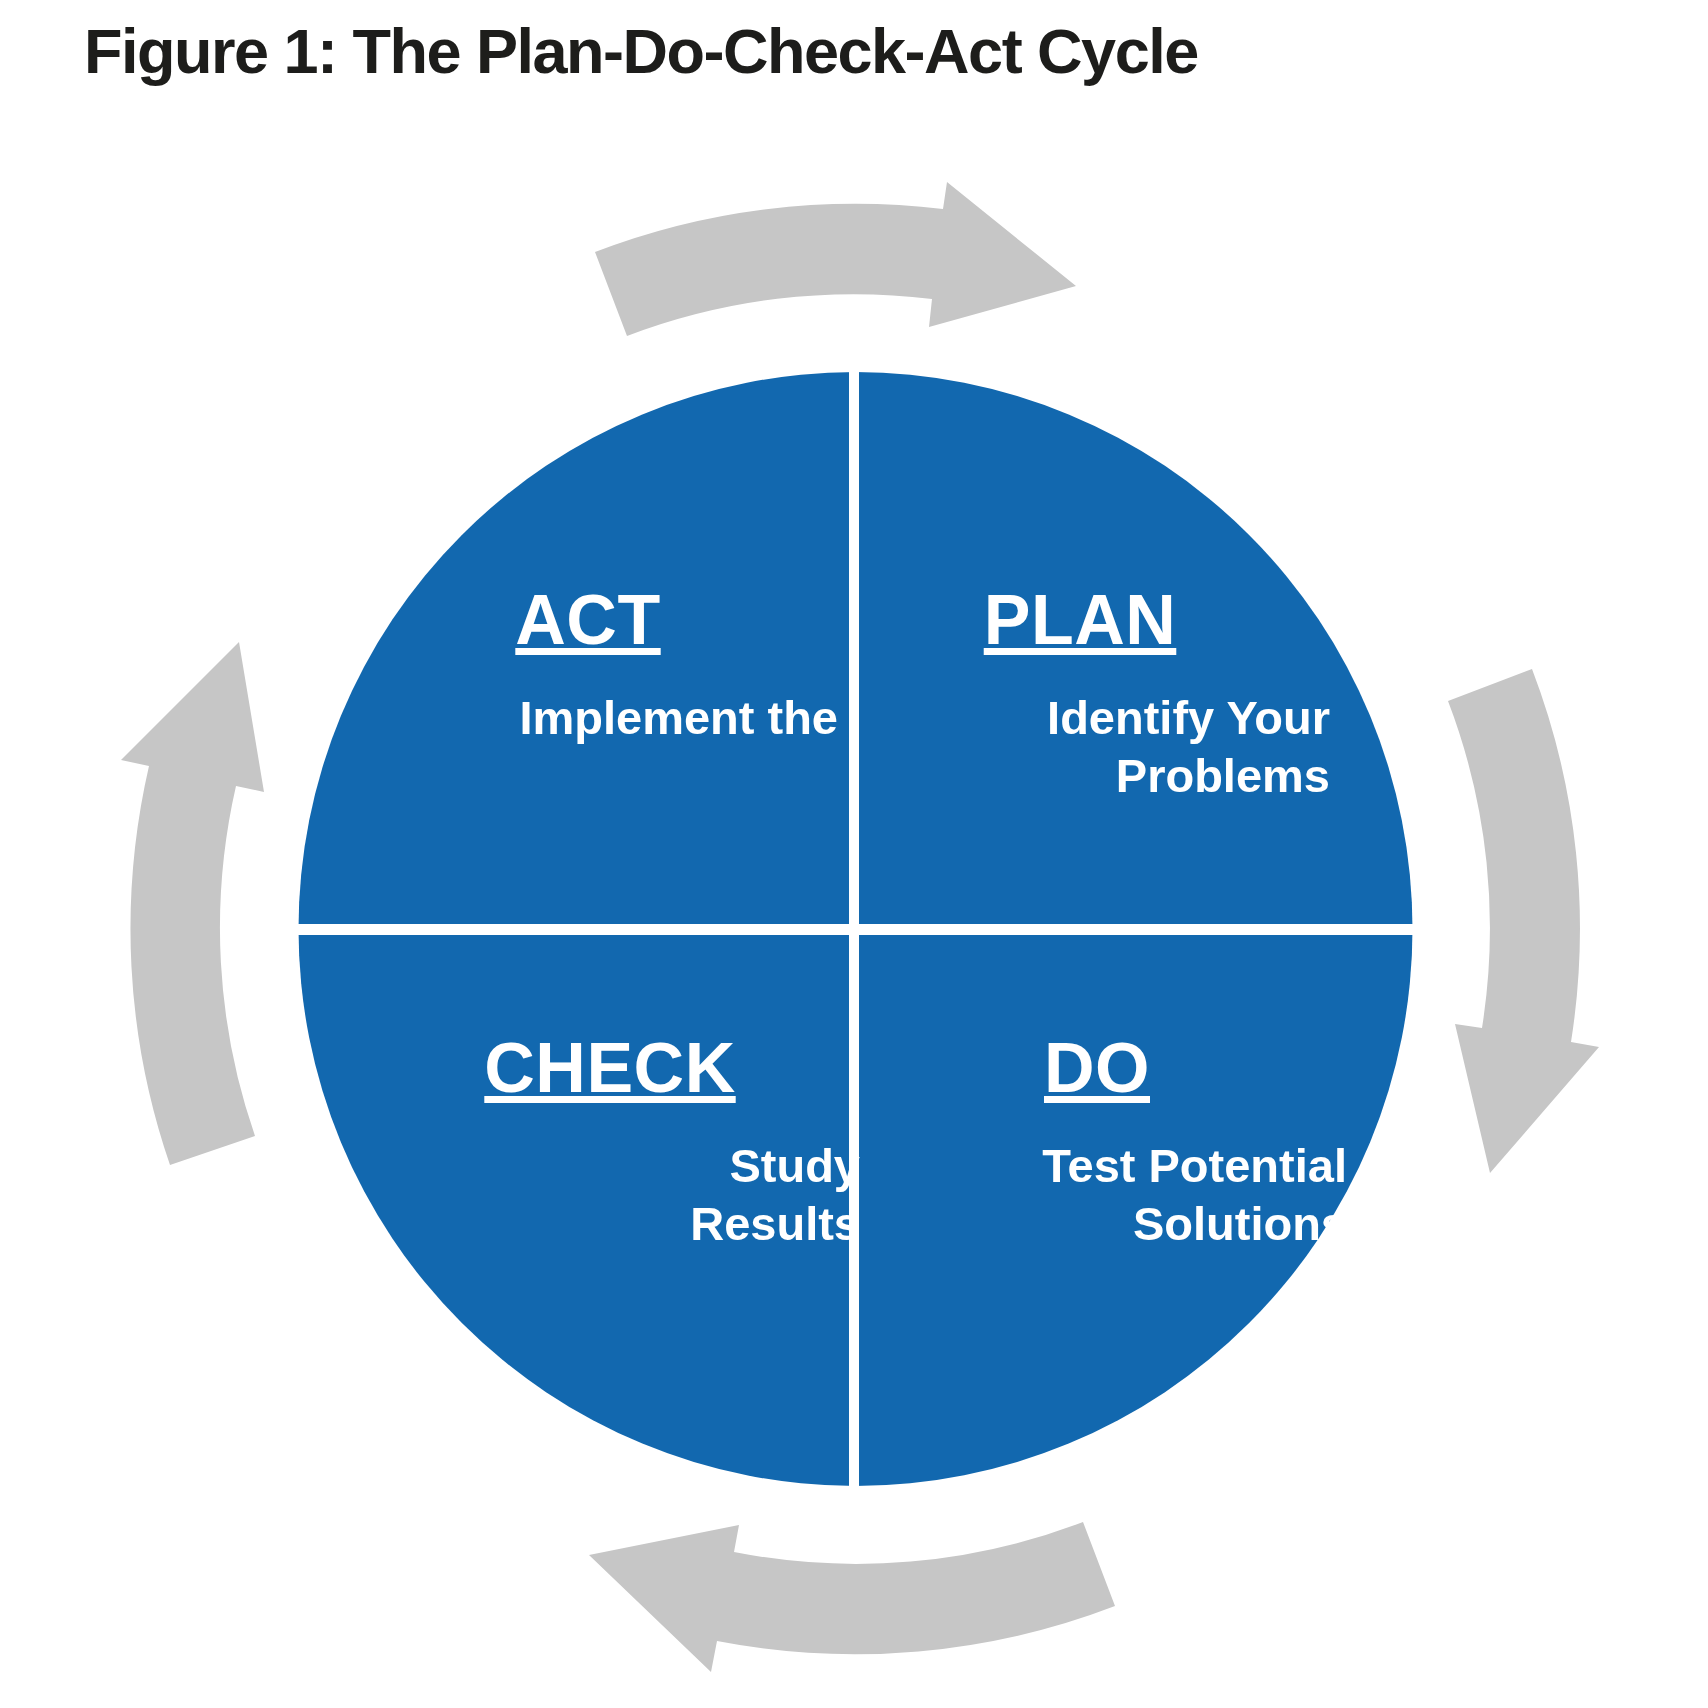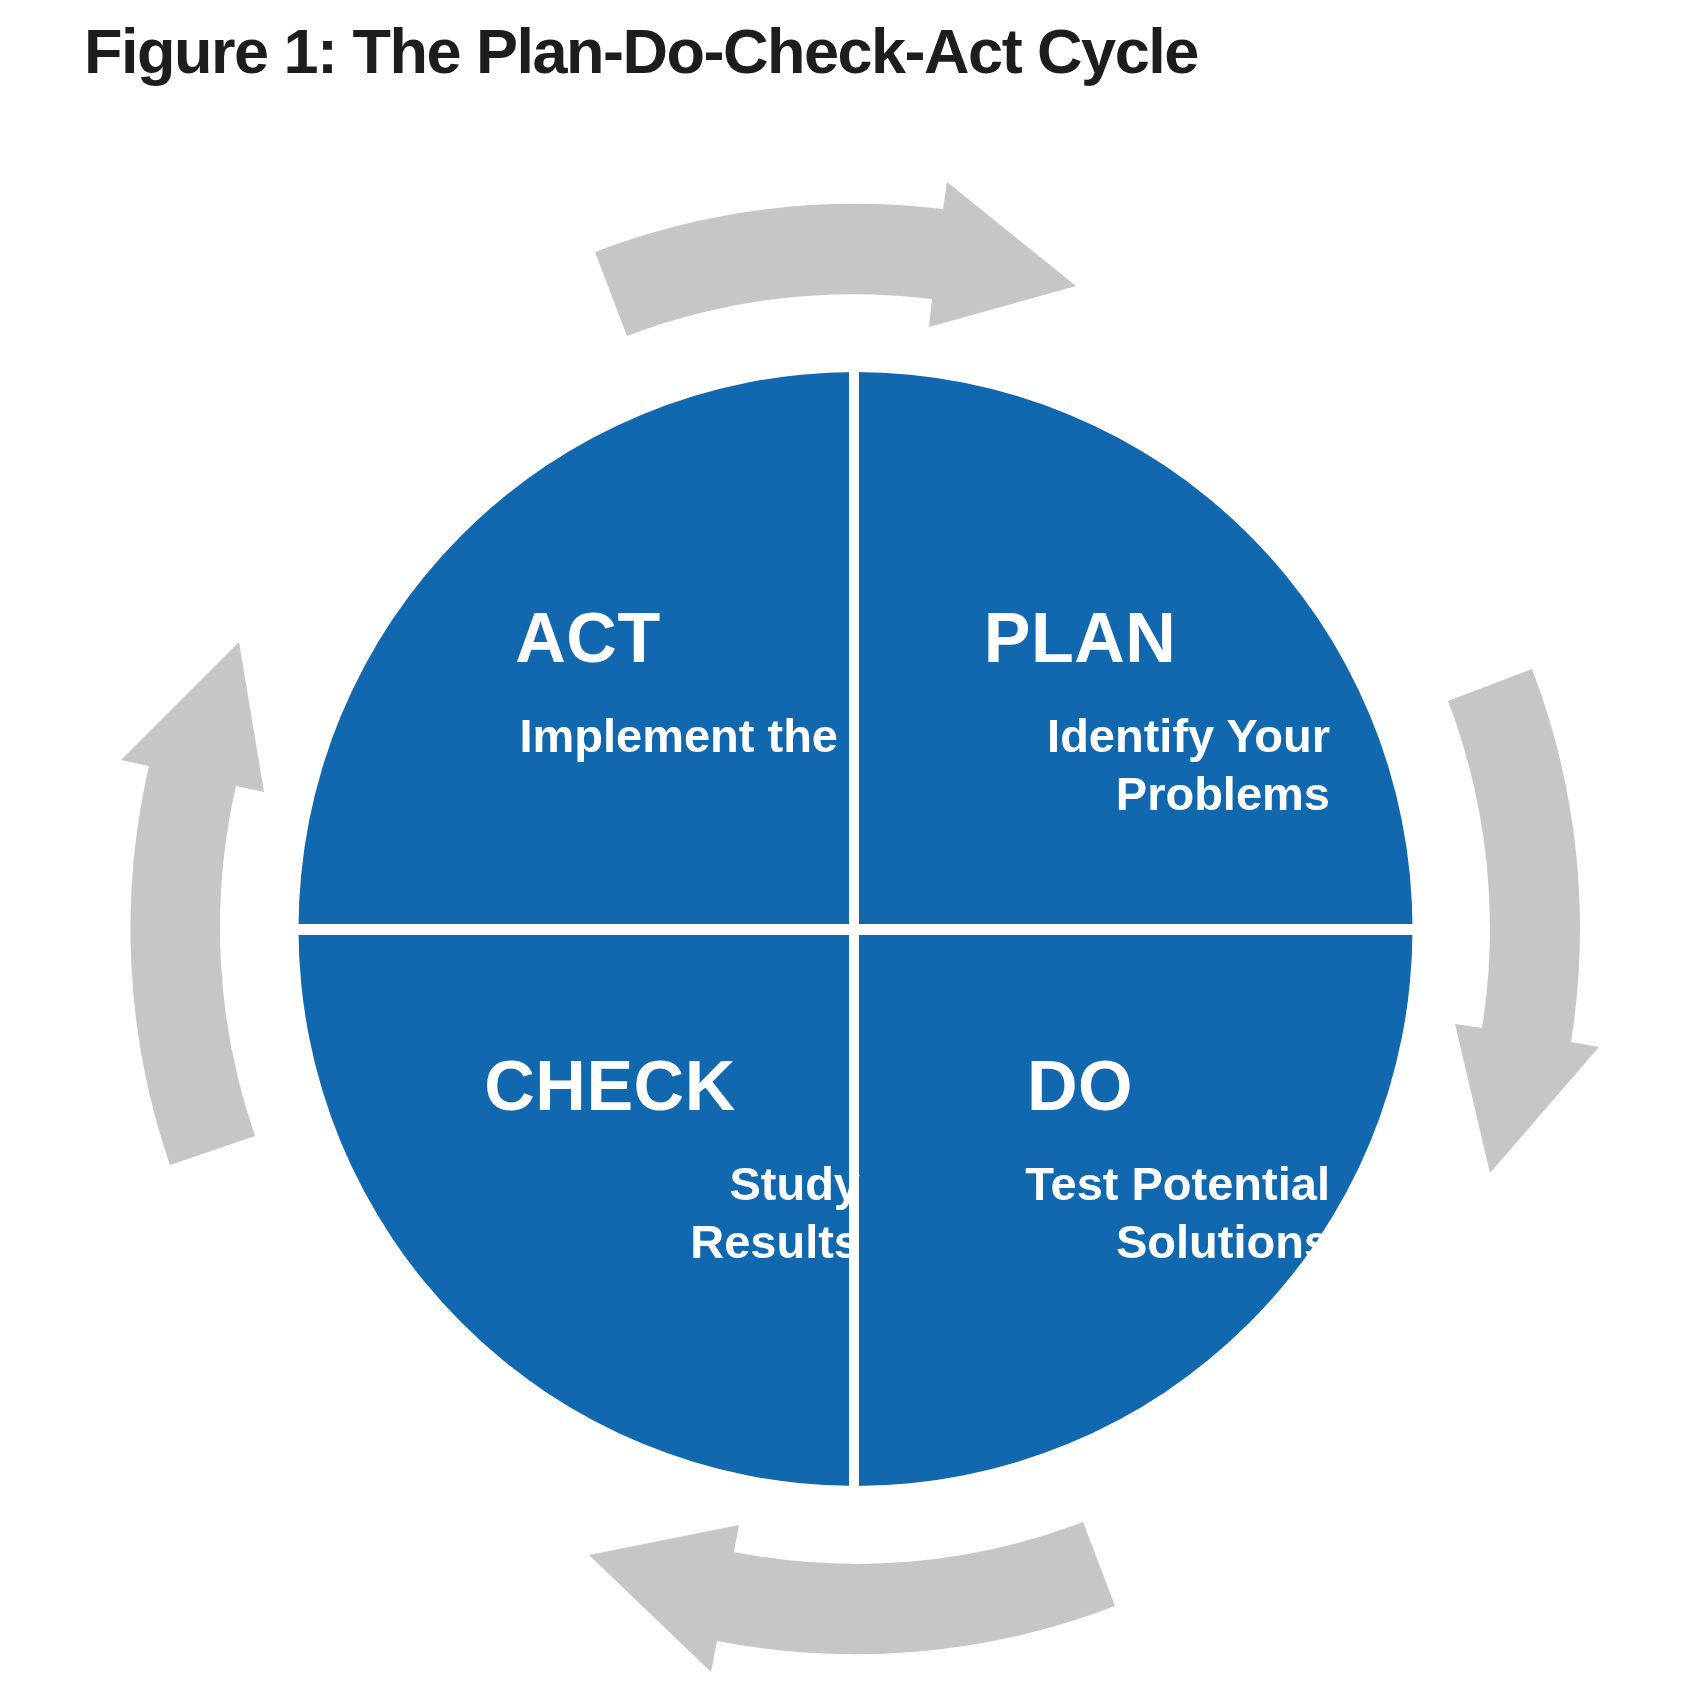--- a/index.html
+++ b/index.html
@@ -36,37 +36,38 @@
     width: 1708px;
     height: 1708px;
   }
   .quad {
     position: absolute;
     width: 500px;
     color: #ffffff;
     text-align: center;
   }
   .quad .heading {
-    margin: 18px;
+    margin: 0;
     font-size: 70px;
     line-height: 72px;
     font-weight: bold;
     letter-spacing: 0.5px;
+    text-decoration: underline;
   }
   .quad .desc {
     margin: 33px 0 0 0;
     font-size: 47px;
     line-height: 58px;
     font-weight: bold;
   }
   .quad .desc span { display: block; text-align: right; }
   .quad-act   { left: 338px; top: 584px; }
   .quad-plan  { left: 830px; top: 584px; }
   .quad-check { left: 360px; top: 1032px; }
-  .quad-do    { left: 830px; top: 1032px; }
+  .quad-do    { left: 847px; top: 1032px; }
 </style>
 </head>
 <body>
 
 <div class="stage">
 
   <h1 class="title">Figure 1: The Plan-Do-Check-Act Cycle</h1>
 
   <svg class="diagram" viewBox="0 0 1708 1708" xmlns="http://www.w3.org/2000/svg">
 

